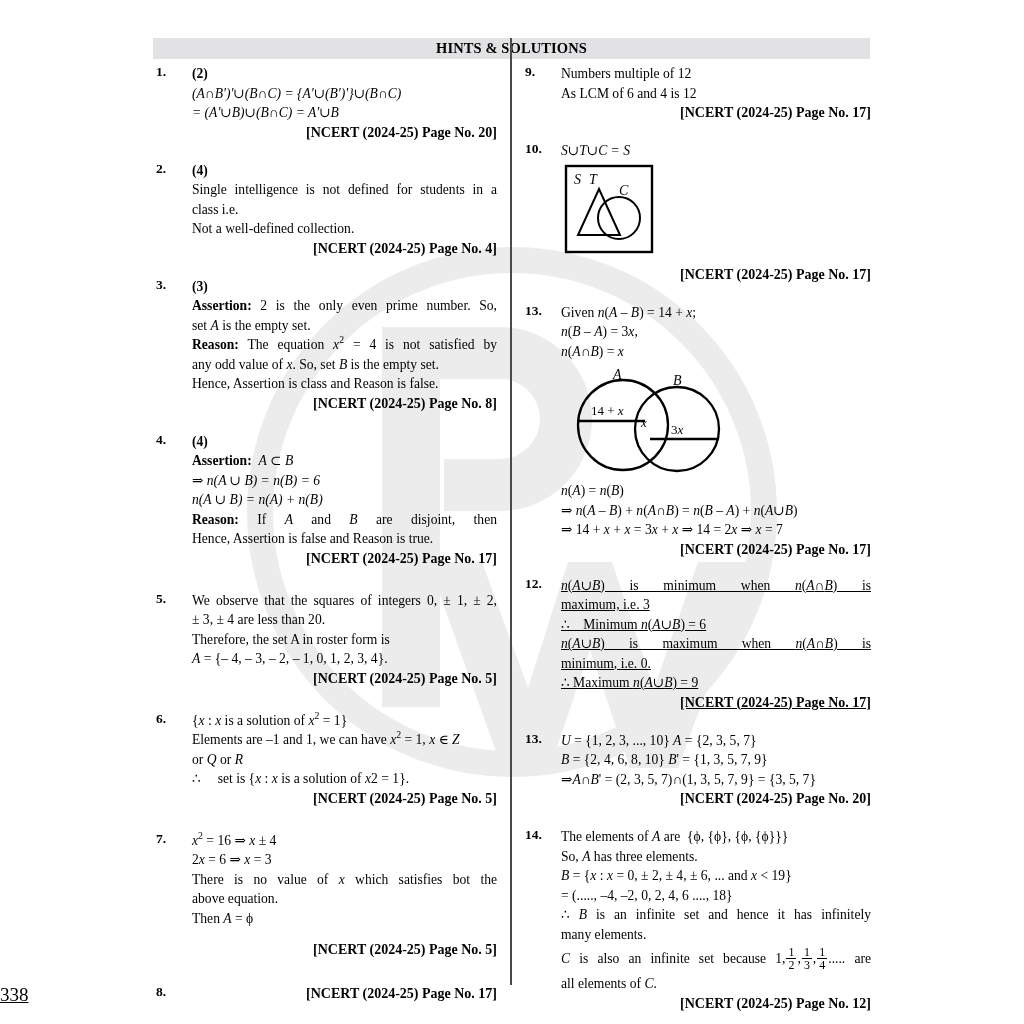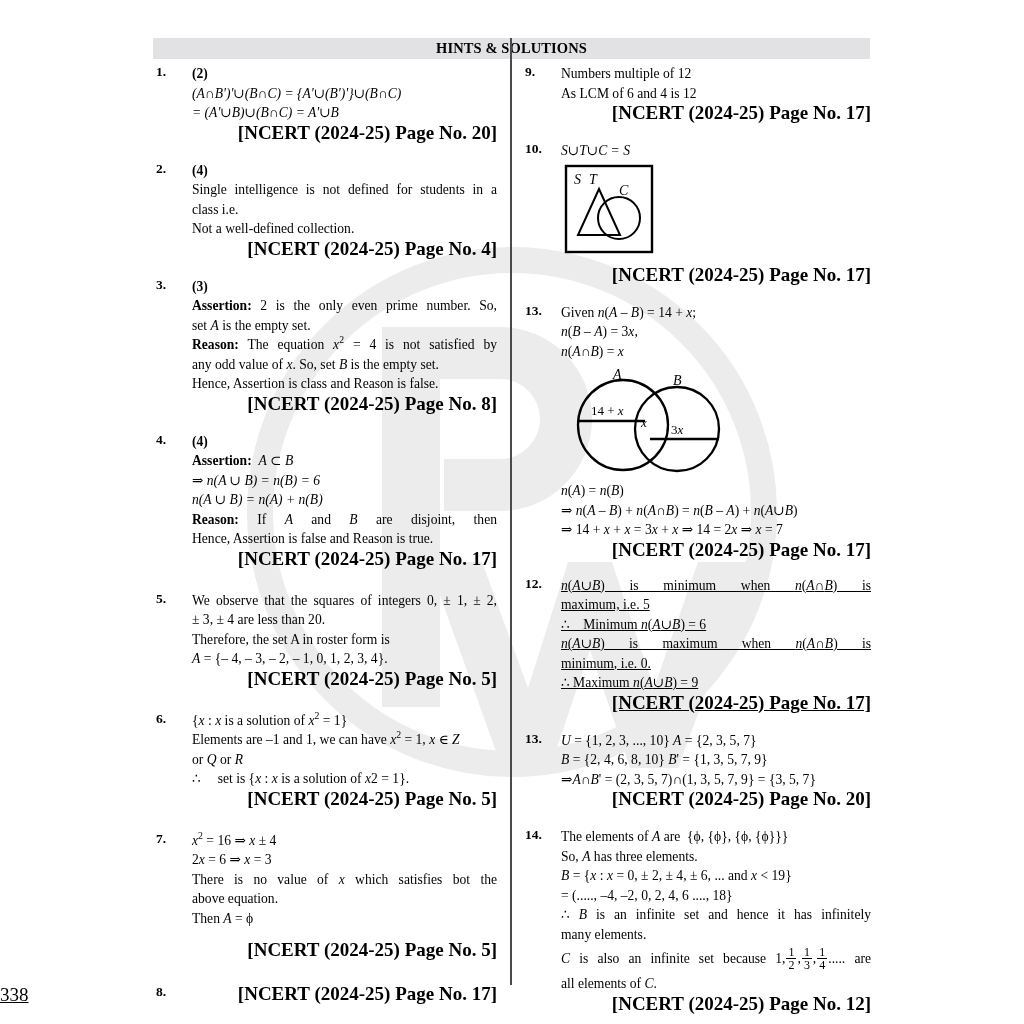--- a/index.html
+++ b/index.html
@@ -100,21 +100,21 @@
   .line.just {
     text-align: justify;
     text-align-last: justify;
   }
   .math {
     font-style: italic;
   }
   .bold { font-weight: bold; }
   .ref {
     font-weight: bold;
-    font-size: 19px;
+    font-size: 14px;
     line-height: 20px;
     text-align: right;
     margin: 0;
     white-space: nowrap;
   }
   sup.sq { font-size: .72em; vertical-align: super; line-height: 0; }
 
   
   .frac {
     display: inline-block;
@@ -282,21 +282,21 @@
       </svg>
       <p class="line"><i>n</i>(<i>A</i>) = <i>n</i>(<i>B</i>)</p>
       <p class="line">⇒ <i>n</i>(<i>A</i> – <i>B</i>) + <i>n</i>(<i>A</i>∩<i>B</i>) = <i>n</i>(<i>B</i> – <i>A</i>) + <i>n</i>(<i>A</i>∪<i>B</i>)</p>
       <p class="line">⇒ 14 + <i>x</i> + <i>x</i> = 3<i>x</i> + <i>x</i> ⇒ 14 = 2<i>x</i> ⇒ <i>x</i> = 7</p>
       <p class="ref">[NCERT (2024-25) Page No. 17]</p>
     </div>
 
     <div class="item" style="margin-top:12px;text-decoration:underline;">
       <span class="item-num">12.</span>
       <p class="line just"><i>n</i>(<i>A</i>∪<i>B</i>) is minimum when <i>n</i>(<i>A</i>∩<i>B</i>) is</p>
-      <p class="line">maximum, i.e. 5</p>
+      <p class="line">maximum, i.e. 3</p>
       <p class="line">∴&nbsp;&nbsp;&nbsp; Minimum <i>n</i>(<i>A</i>∪<i>B</i>) = 6</p>
       <p class="line just"><i>n</i>(<i>A</i>∪<i>B</i>) is maximum when <i>n</i>(<i>A</i>∩<i>B</i>) is</p>
       <p class="line">minimum, i.e. 0.</p>
       <p class="line">∴ Maximum <i>n</i>(<i>A</i>∪<i>B</i>) = 9</p>
       <p class="ref">[NCERT (2024-25) Page No. 17]</p>
     </div>
 
     <div class="item" style="margin-top:18px;">
       <span class="item-num">13.</span>
       <p class="line"><i>U</i> = {1, 2, 3, ..., 10} <i>A</i> = {2, 3, 5, 7}</p>

